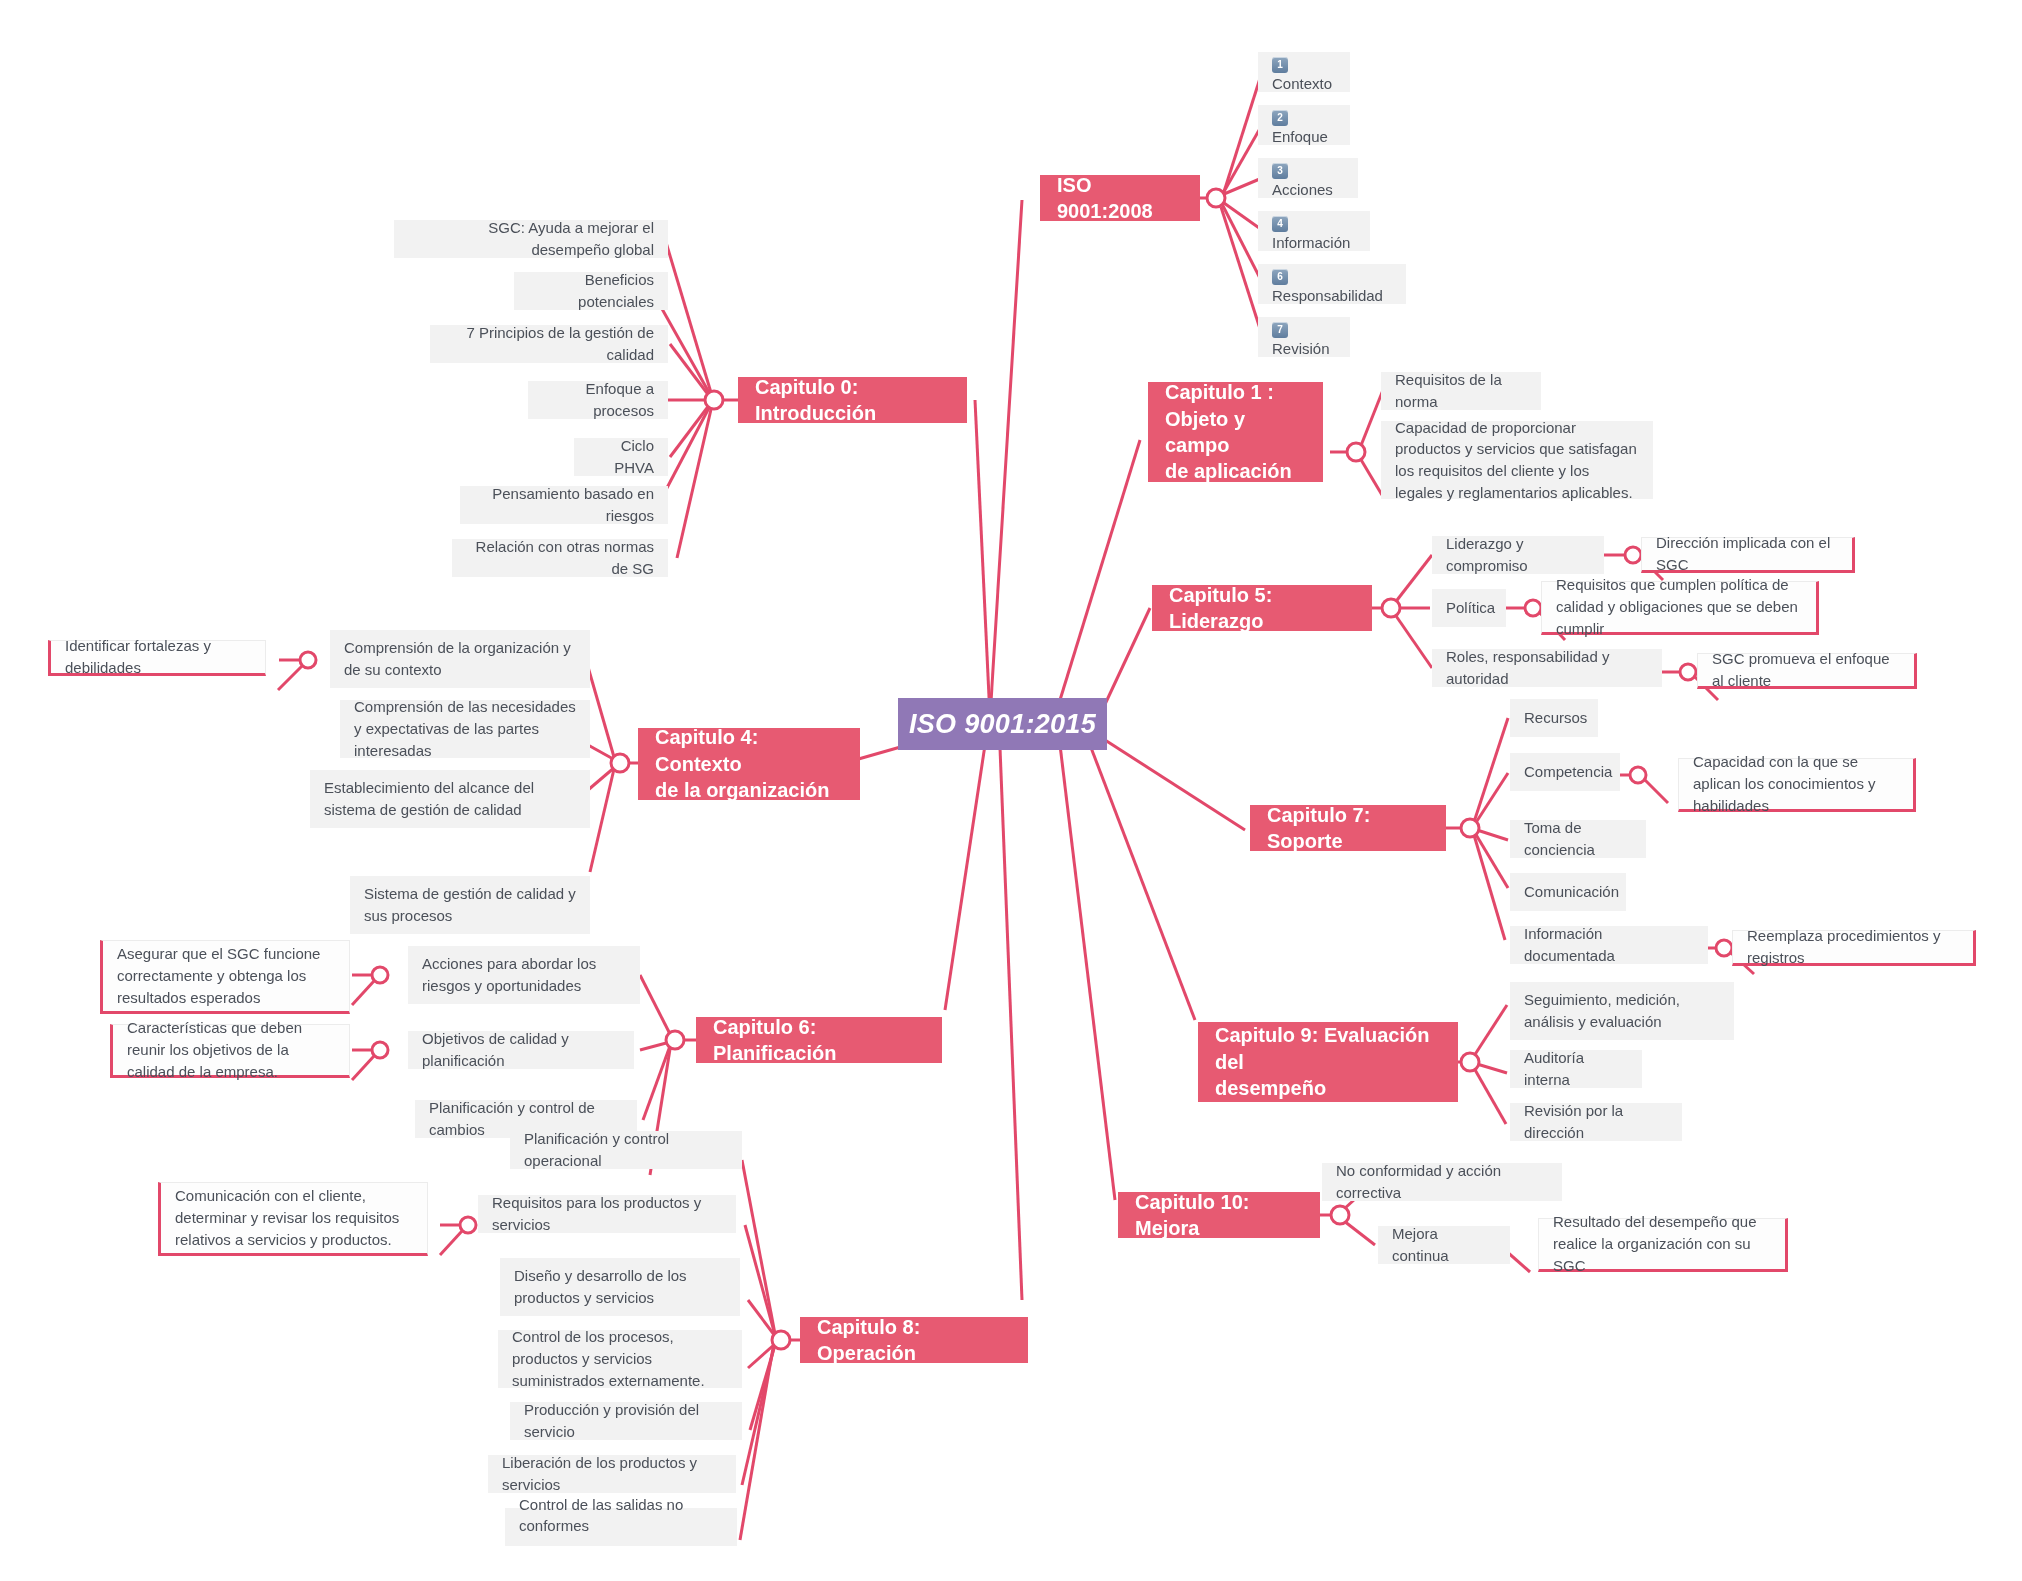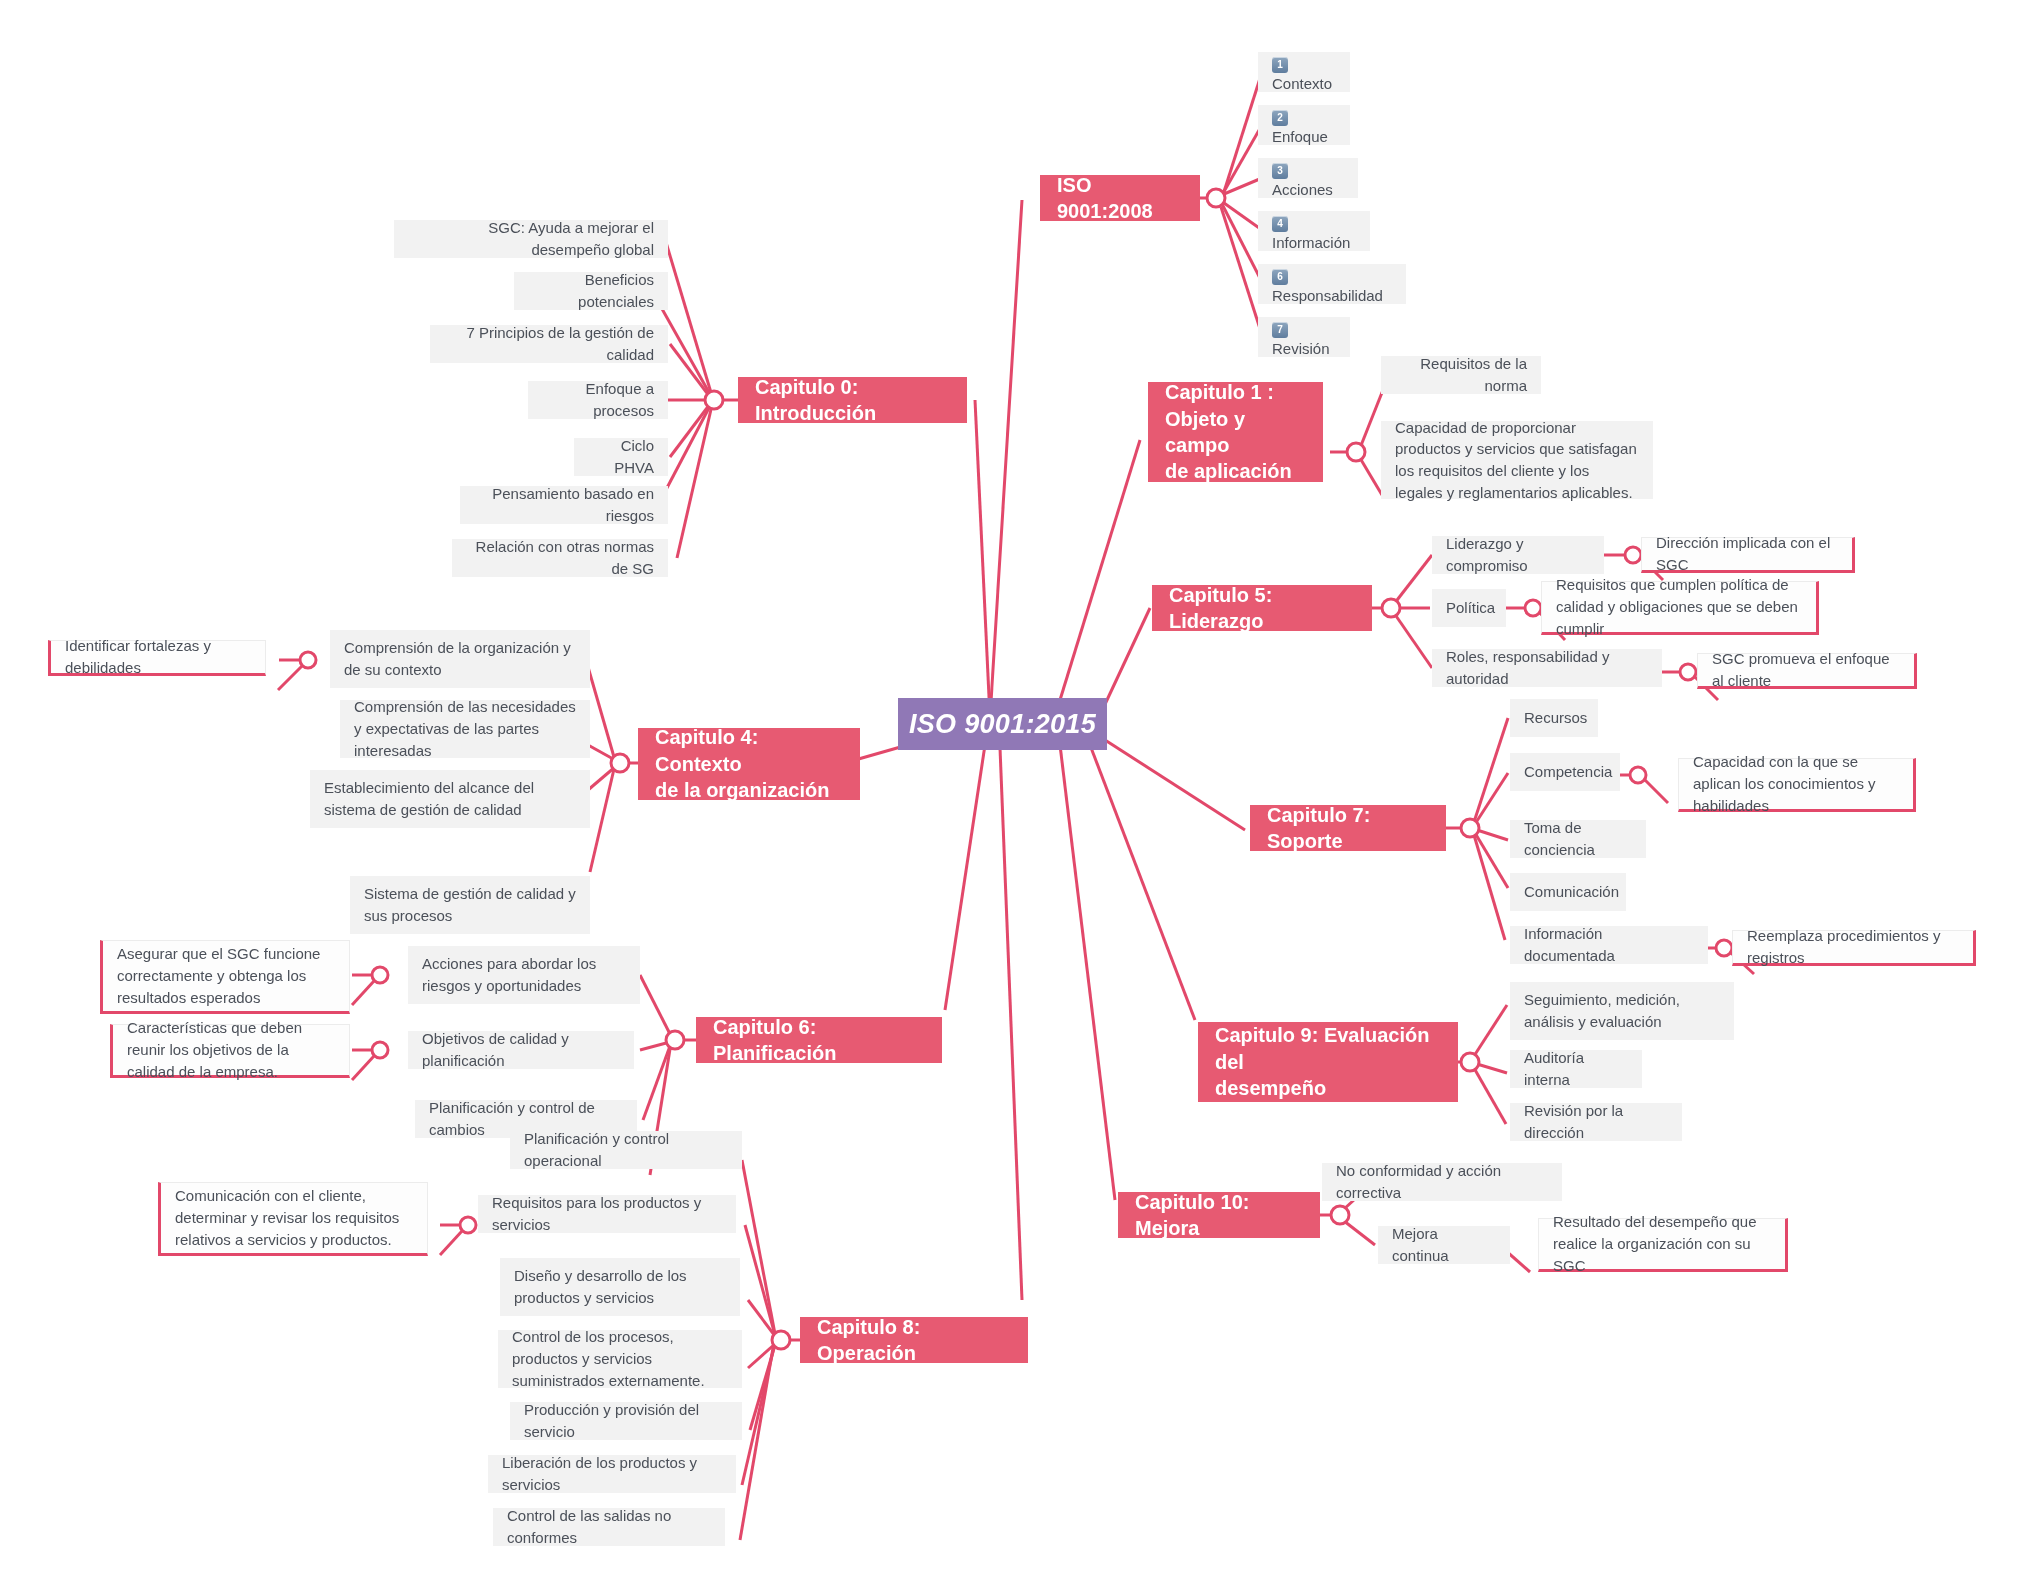--- a/index.html
+++ b/index.html
@@ -228,21 +228,21 @@
     <span class="txt">Relación con otras normas de SG</span>
     </div>
 
   <div class="node chapter l" style="left:1148px;top:382px;width:175px;height:100px;">
     <span class="txt">
       <span>Capitulo 1 :</span><br>
       <span>Objeto y campo</span><br>
       <span>de aplicación</span>
     </span>
   </div>
-  <div class="node leaf left" style="left:1381px;top:356px;width:160px;height:38px;text-align:right;">
+  <div class="node leaf left" style="left:1381px;top:372px;width:160px;height:38px;">
     <span class="txt">Requisitos de la norma</span>
     </div>
   <div class="node leaf left" style="left:1381px;top:421px;width:272px;height:78px;">
     <span class="txt">Capacidad de proporcionar productos y servicios que satisfagan los requisitos del cliente y los legales y reglamentarios aplicables.</span>
     </div>
 
   <div class="node chapter" style="left:1152px;top:585px;width:220px;height:46px;">
     <span class="txt">Capitulo 5: Liderazgo</span>
   </div>
   <div class="node leaf left" style="left:1432px;top:536px;width:172px;height:38px;">
@@ -378,17 +378,17 @@
     </div>
   <div class="node leaf left" style="left:498px;top:1330px;width:244px;height:58px;">
     <span class="txt">Control de los procesos, productos y servicios suministrados externamente.</span>
     </div>
   <div class="node leaf left" style="left:510px;top:1402px;width:232px;height:38px;">
     <span class="txt">Producción y provisión del servicio</span>
     </div>
   <div class="node leaf left" style="left:488px;top:1455px;width:248px;height:38px;">
     <span class="txt">Liberación de los productos y servicios</span>
     </div>
-  <div class="node leaf left" style="left:493px;top:1508px;width:232px;height:38px;">
+  <div class="node leaf left" style="left:505px;top:1508px;width:232px;height:38px;align-items:flex-end;">
     <span class="txt">Control de las salidas no conformes</span>
     </div>
 
 </div>
 
 </body></html>

